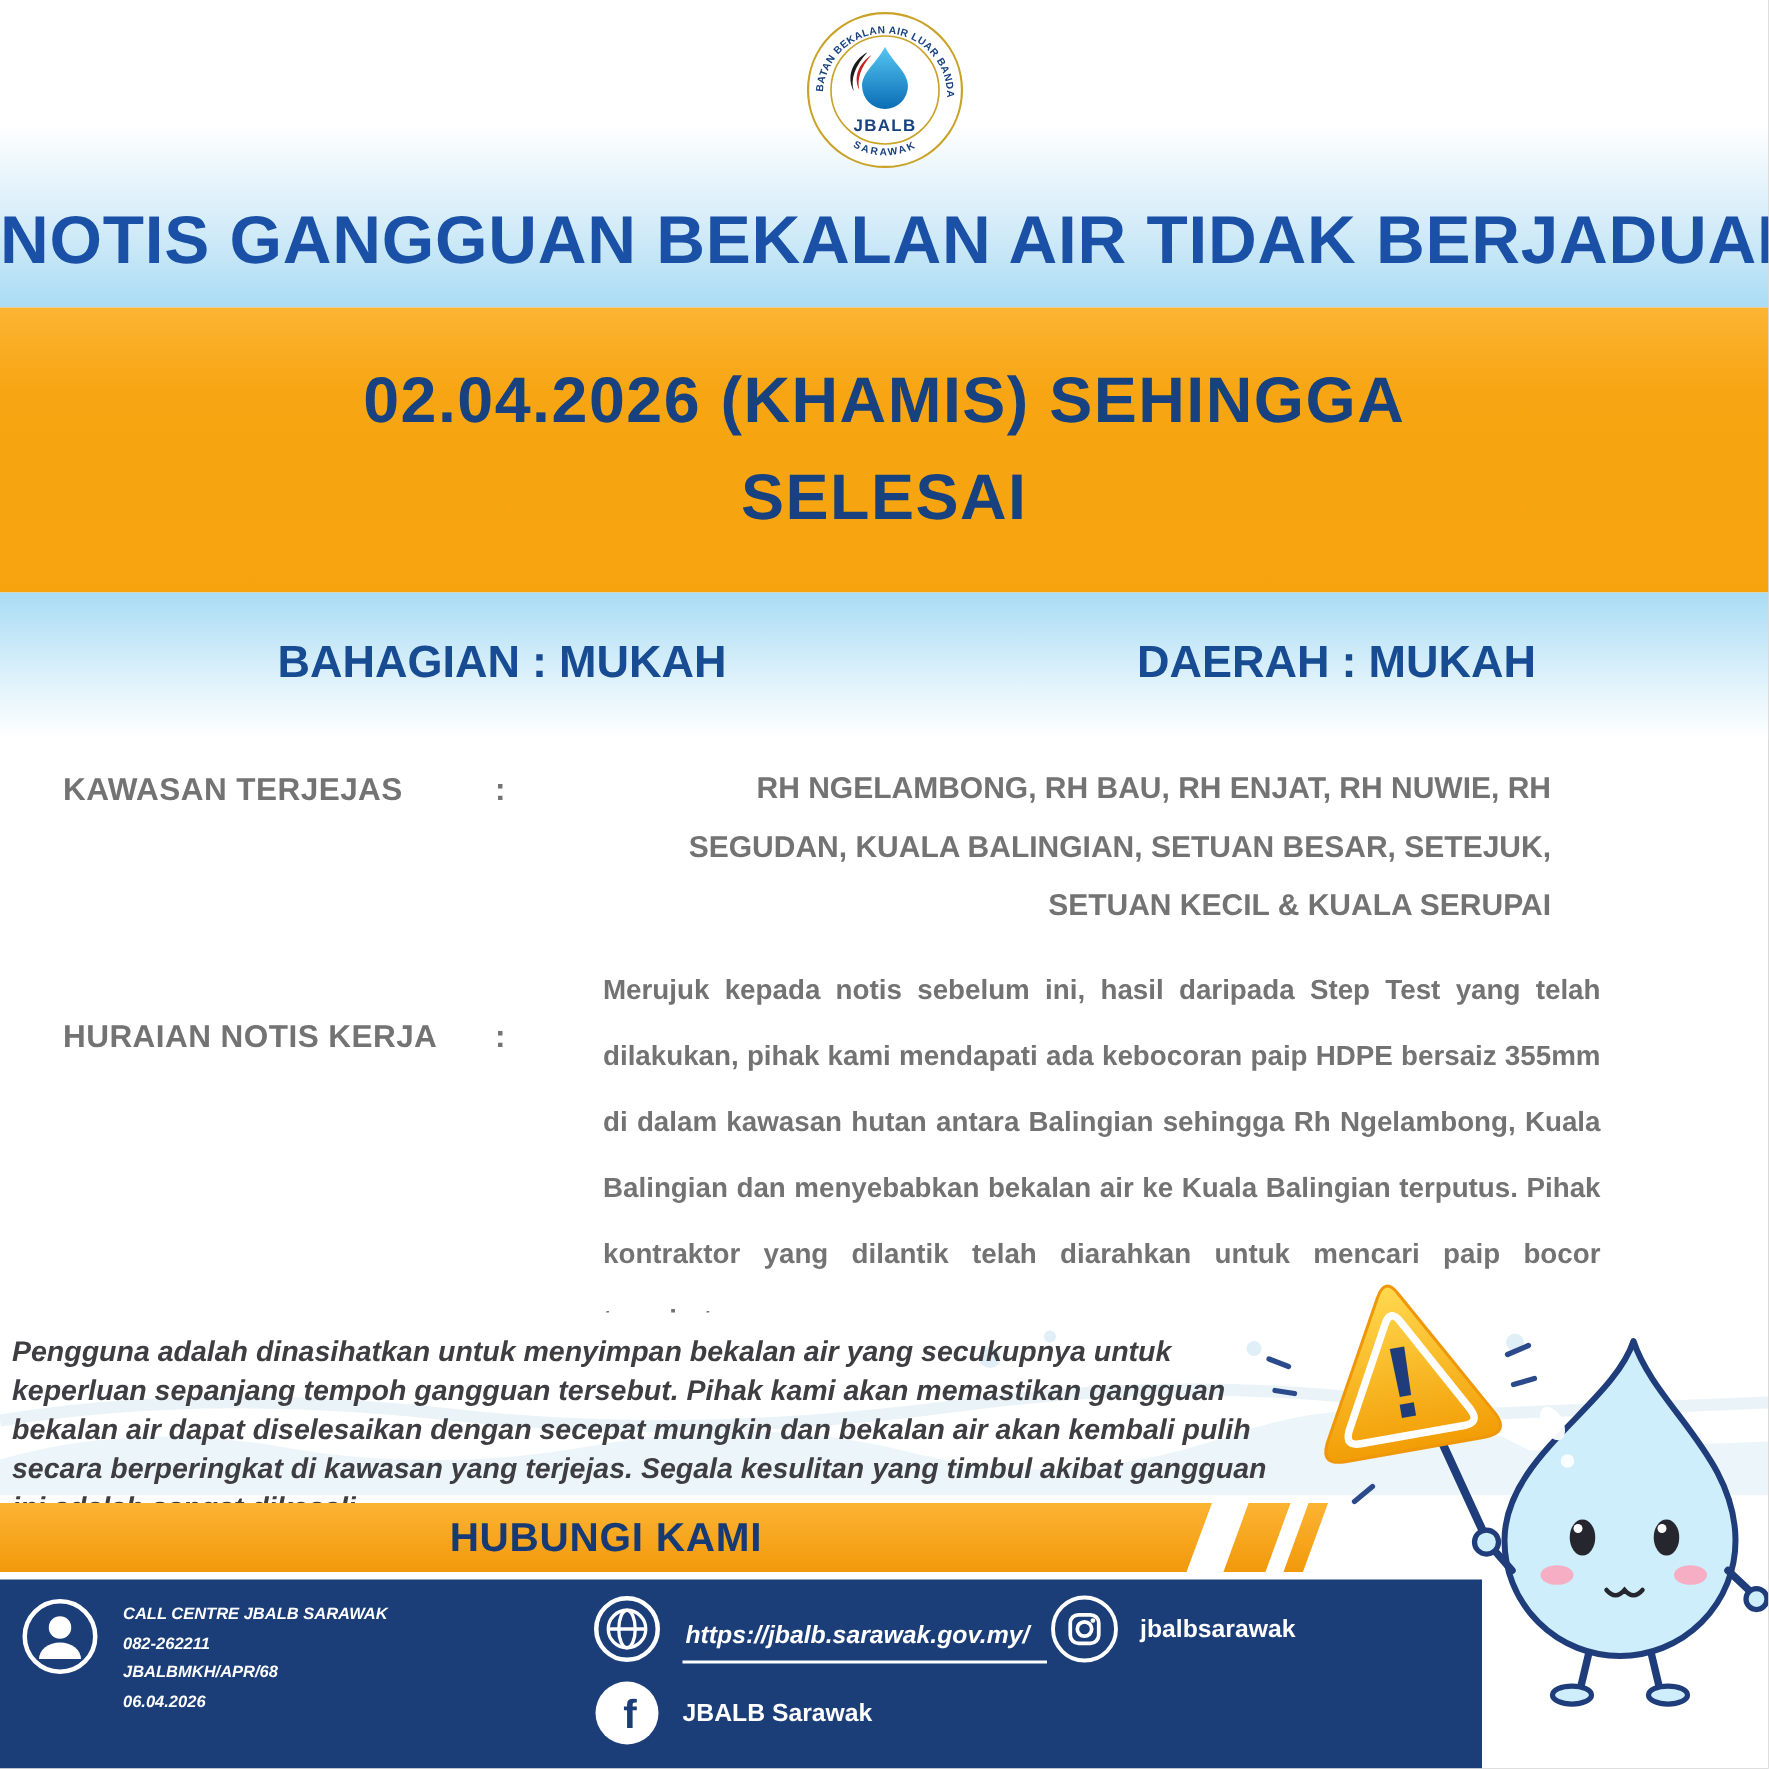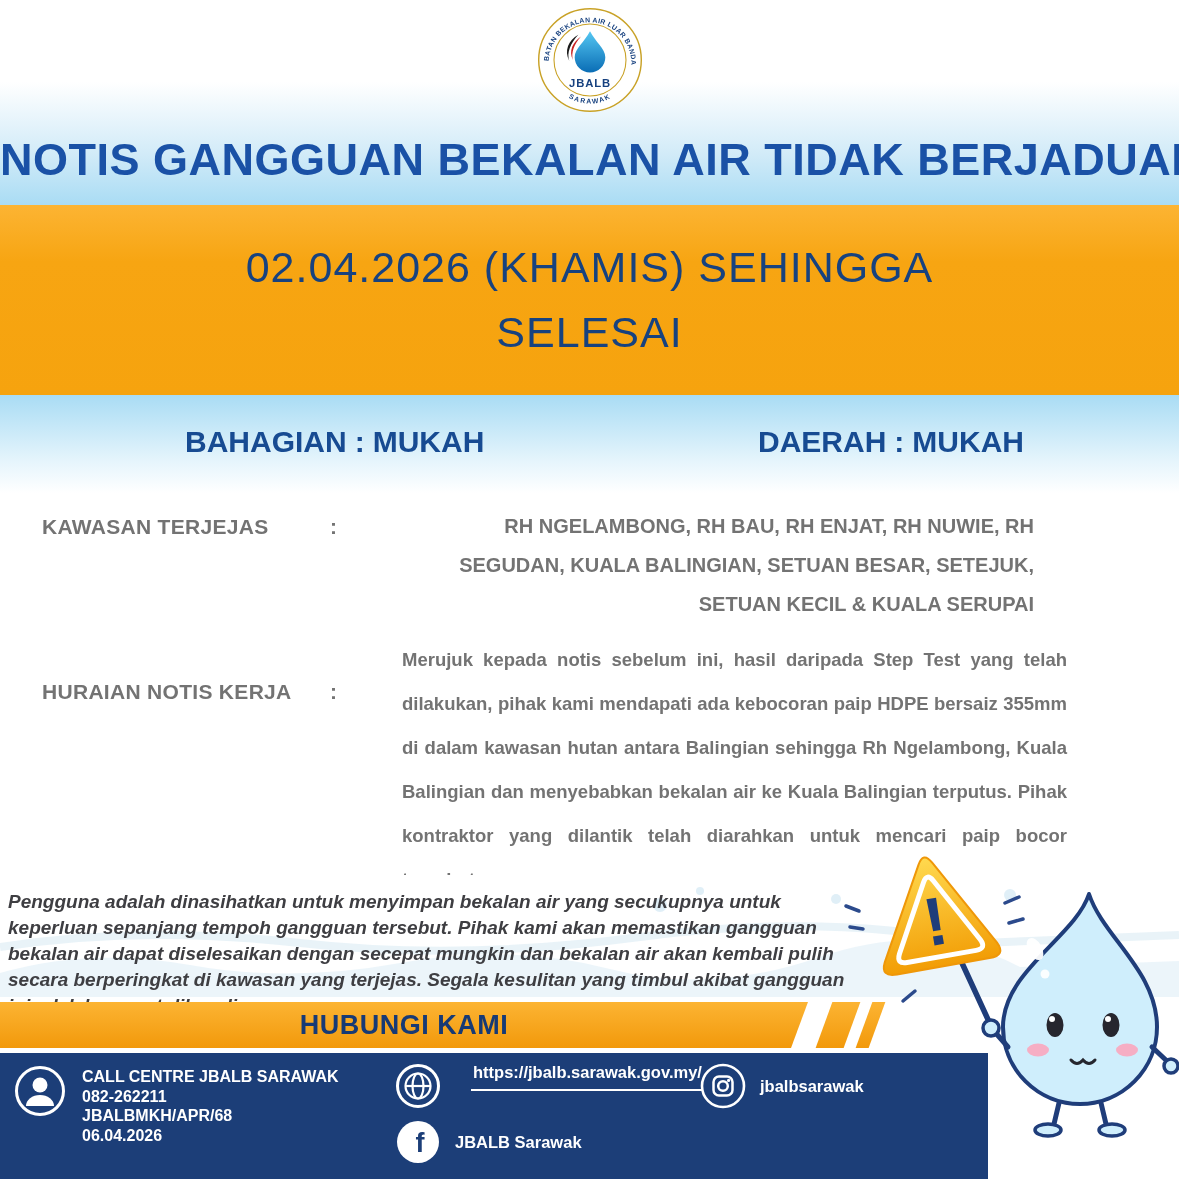--- a/index.html
+++ b/index.html
@@ -8,21 +8,21 @@
     position: relative; width: 1179px; height: 1179px; overflow: hidden;
     background: #ffffff; font-family: "Liberation Sans", sans-serif; margin: 0 auto;
   }
   
   .hero { height: 205px; background: linear-gradient(180deg,#ffffff 0%,#ffffff 40%,#d2ebf8 75%,#a9dcf4 100%); text-align: center; }
   .logo-wrap { padding-top: 6px; height: 118px; }
   .main-title { font-size: 45px; font-weight: bold; color: #1a51a6; letter-spacing: .5px; margin-top: 16px; white-space: nowrap; }
   
   .date-banner { height: 190px; background: linear-gradient(180deg,#fcb433 0%,#f7a512 30%,#f6a30e 100%);
     display: flex; flex-direction: column; align-items: center; justify-content: center; gap: 16px; }
-  .date-line { font-size: 43px; font-weight: normal; color: #17427f; letter-spacing: 1px; }
+  .date-line { font-size: 43px; font-weight: bold; color: #17427f; letter-spacing: 1px; }
   
   .region-band { height: 98px; background: linear-gradient(180deg,#a9dcf4 0%,#e6f5fc 68%,#ffffff 100%);
     position: relative; color: #174b92; font-weight: bold; font-size: 30px; }
   .region-item { position: absolute; top: 30px; white-space: nowrap; }
   .region-bahagian { left: 185px; }
   .region-daerah { left: 758px; }
   .region-item span { margin-right: 8px; }
   
   .details { height: 382px; padding: 14px 112px 0 42px; color: #737373; overflow: hidden; }
   .d-row { display: grid; grid-template-columns: 288px 72px 1fr; }
@@ -44,22 +44,22 @@
   .cb-stripe { position: absolute; top: 5px; height: 46px; background: linear-gradient(180deg,#fcb433,#f2990b); transform: skewX(-20deg); }
   .cb-s1 { left: 824px; width: 28px; }
   .cb-s2 { left: 864px; width: 13px; }
   .cb-text { position: absolute; left: 0; top: 5px; width: 808px; height: 28px; line-height: 46px;
     text-align: center; font-size: 27px; font-weight: bold; color: #173a75; letter-spacing: .5px; }
   
   .footer { position: absolute; top: 1053px; left: 0; width: 100%; height: 126px;
     background: linear-gradient(90deg,#1c3e78 0,#1c3e78 988px,#ffffff 988px); color: #ffffff; font-weight: bold; }
   .f-item { position: absolute; display: flex; }
   .f-call { left: 14px; top: 12px; gap: 16px; }
-  .call-lines { font-size: 16px; line-height: 19.5px; padding-top: 2px; }
-  .f-web { left: 395px; top: 10px; gap: 30px; align-items: flex-start; }
+  .call-lines { font-size: 11px; line-height: 19.5px; padding-top: 2px; font-style: italic; }
+  .f-web { left: 395px; top: 10px; gap: 14px; align-items: flex-end; font-style: italic; }
   .web-text { font-size: 16.5px; border-bottom: 2.5px solid #ffffff; padding: 0 12px 7px 2px; }
   .f-fb { left: 395px; top: 66px; gap: 14px; align-items: center; }
   .fb-text, .ig-text { font-size: 16.5px; }
   .f-ig { left: 700px; top: 10px; gap: 14px; align-items: center; }
   
   .mascot { position: absolute; right: 0; bottom: 0; width: 360px; height: 360px; z-index: 5; }
 </style>
 </head>
 <body>
 

